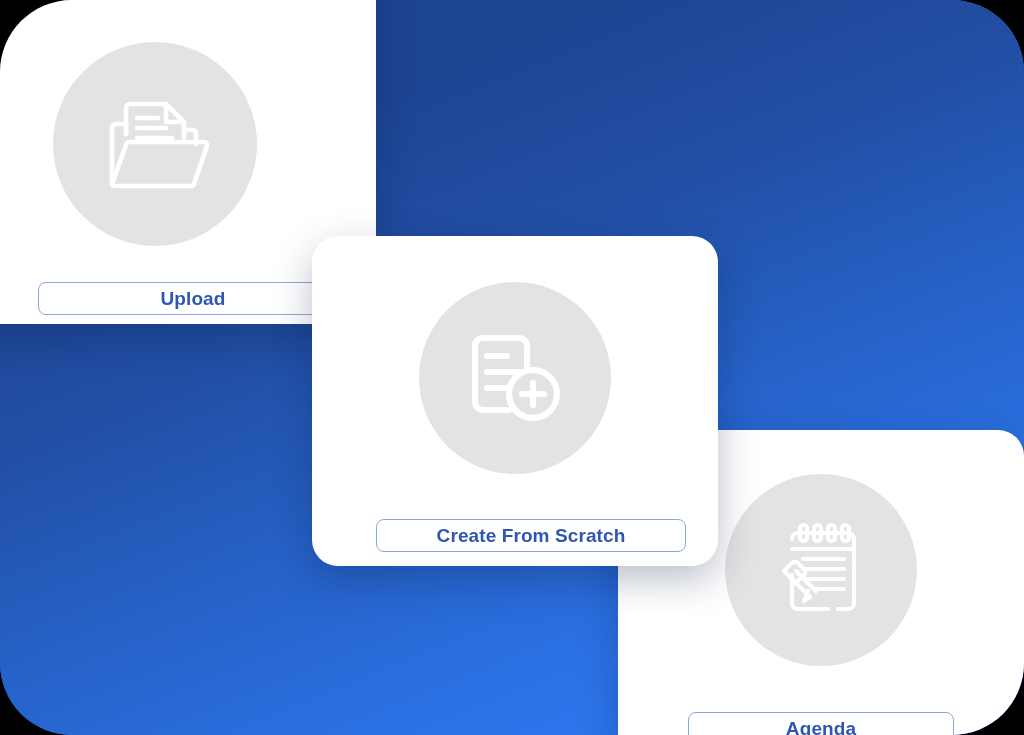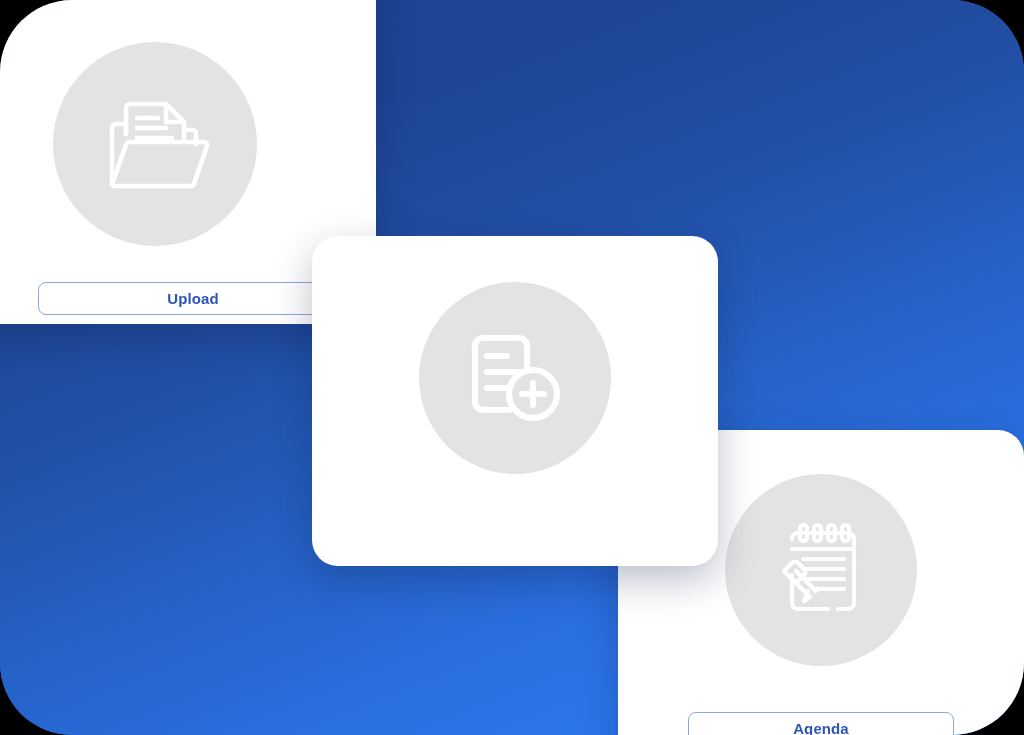--- a/index.html
+++ b/index.html
@@ -116,21 +116,21 @@
   }
 
   .glyph svg { display: block; }
 
   .card-btn {
     box-sizing: border-box;
     border: 1.4px solid #8aa7de;
     border-radius: 8px;
     background: #ffffff;
     color: #2f56b5;
-    font-size: 15px;
+    font-size: 19px;
     font-weight: bold;
     letter-spacing: 0.1px;
     display: flex;
     align-items: center;
     justify-content: center;
     font-family: "Liberation Sans", sans-serif;
     position: absolute;
   }
 
   .card-upload .card-btn {
@@ -201,20 +201,21 @@
               <path d="M24 44 H58"></path>
               <path d="M24 60 H44"></path>
 
               <circle cx="70" cy="66" r="24"></circle>
               <path d="M70 55 V77"></path>
               <path d="M59 66 H81"></path>
             </svg>
           </span>
         </div>
 
+        <button class="card-btn">Create From Scratch</button>
       </div>
     </div>
 
     <div class="card card-agenda">
       <div class="card-inner">
 
         <div class="icon-circle">
           <span class="glyph">
             <svg width="102" height="102" viewBox="0 0 102 102" fill="none" stroke="#ffffff" stroke-width="4.2" stroke-linecap="round" stroke-linejoin="round">
 

